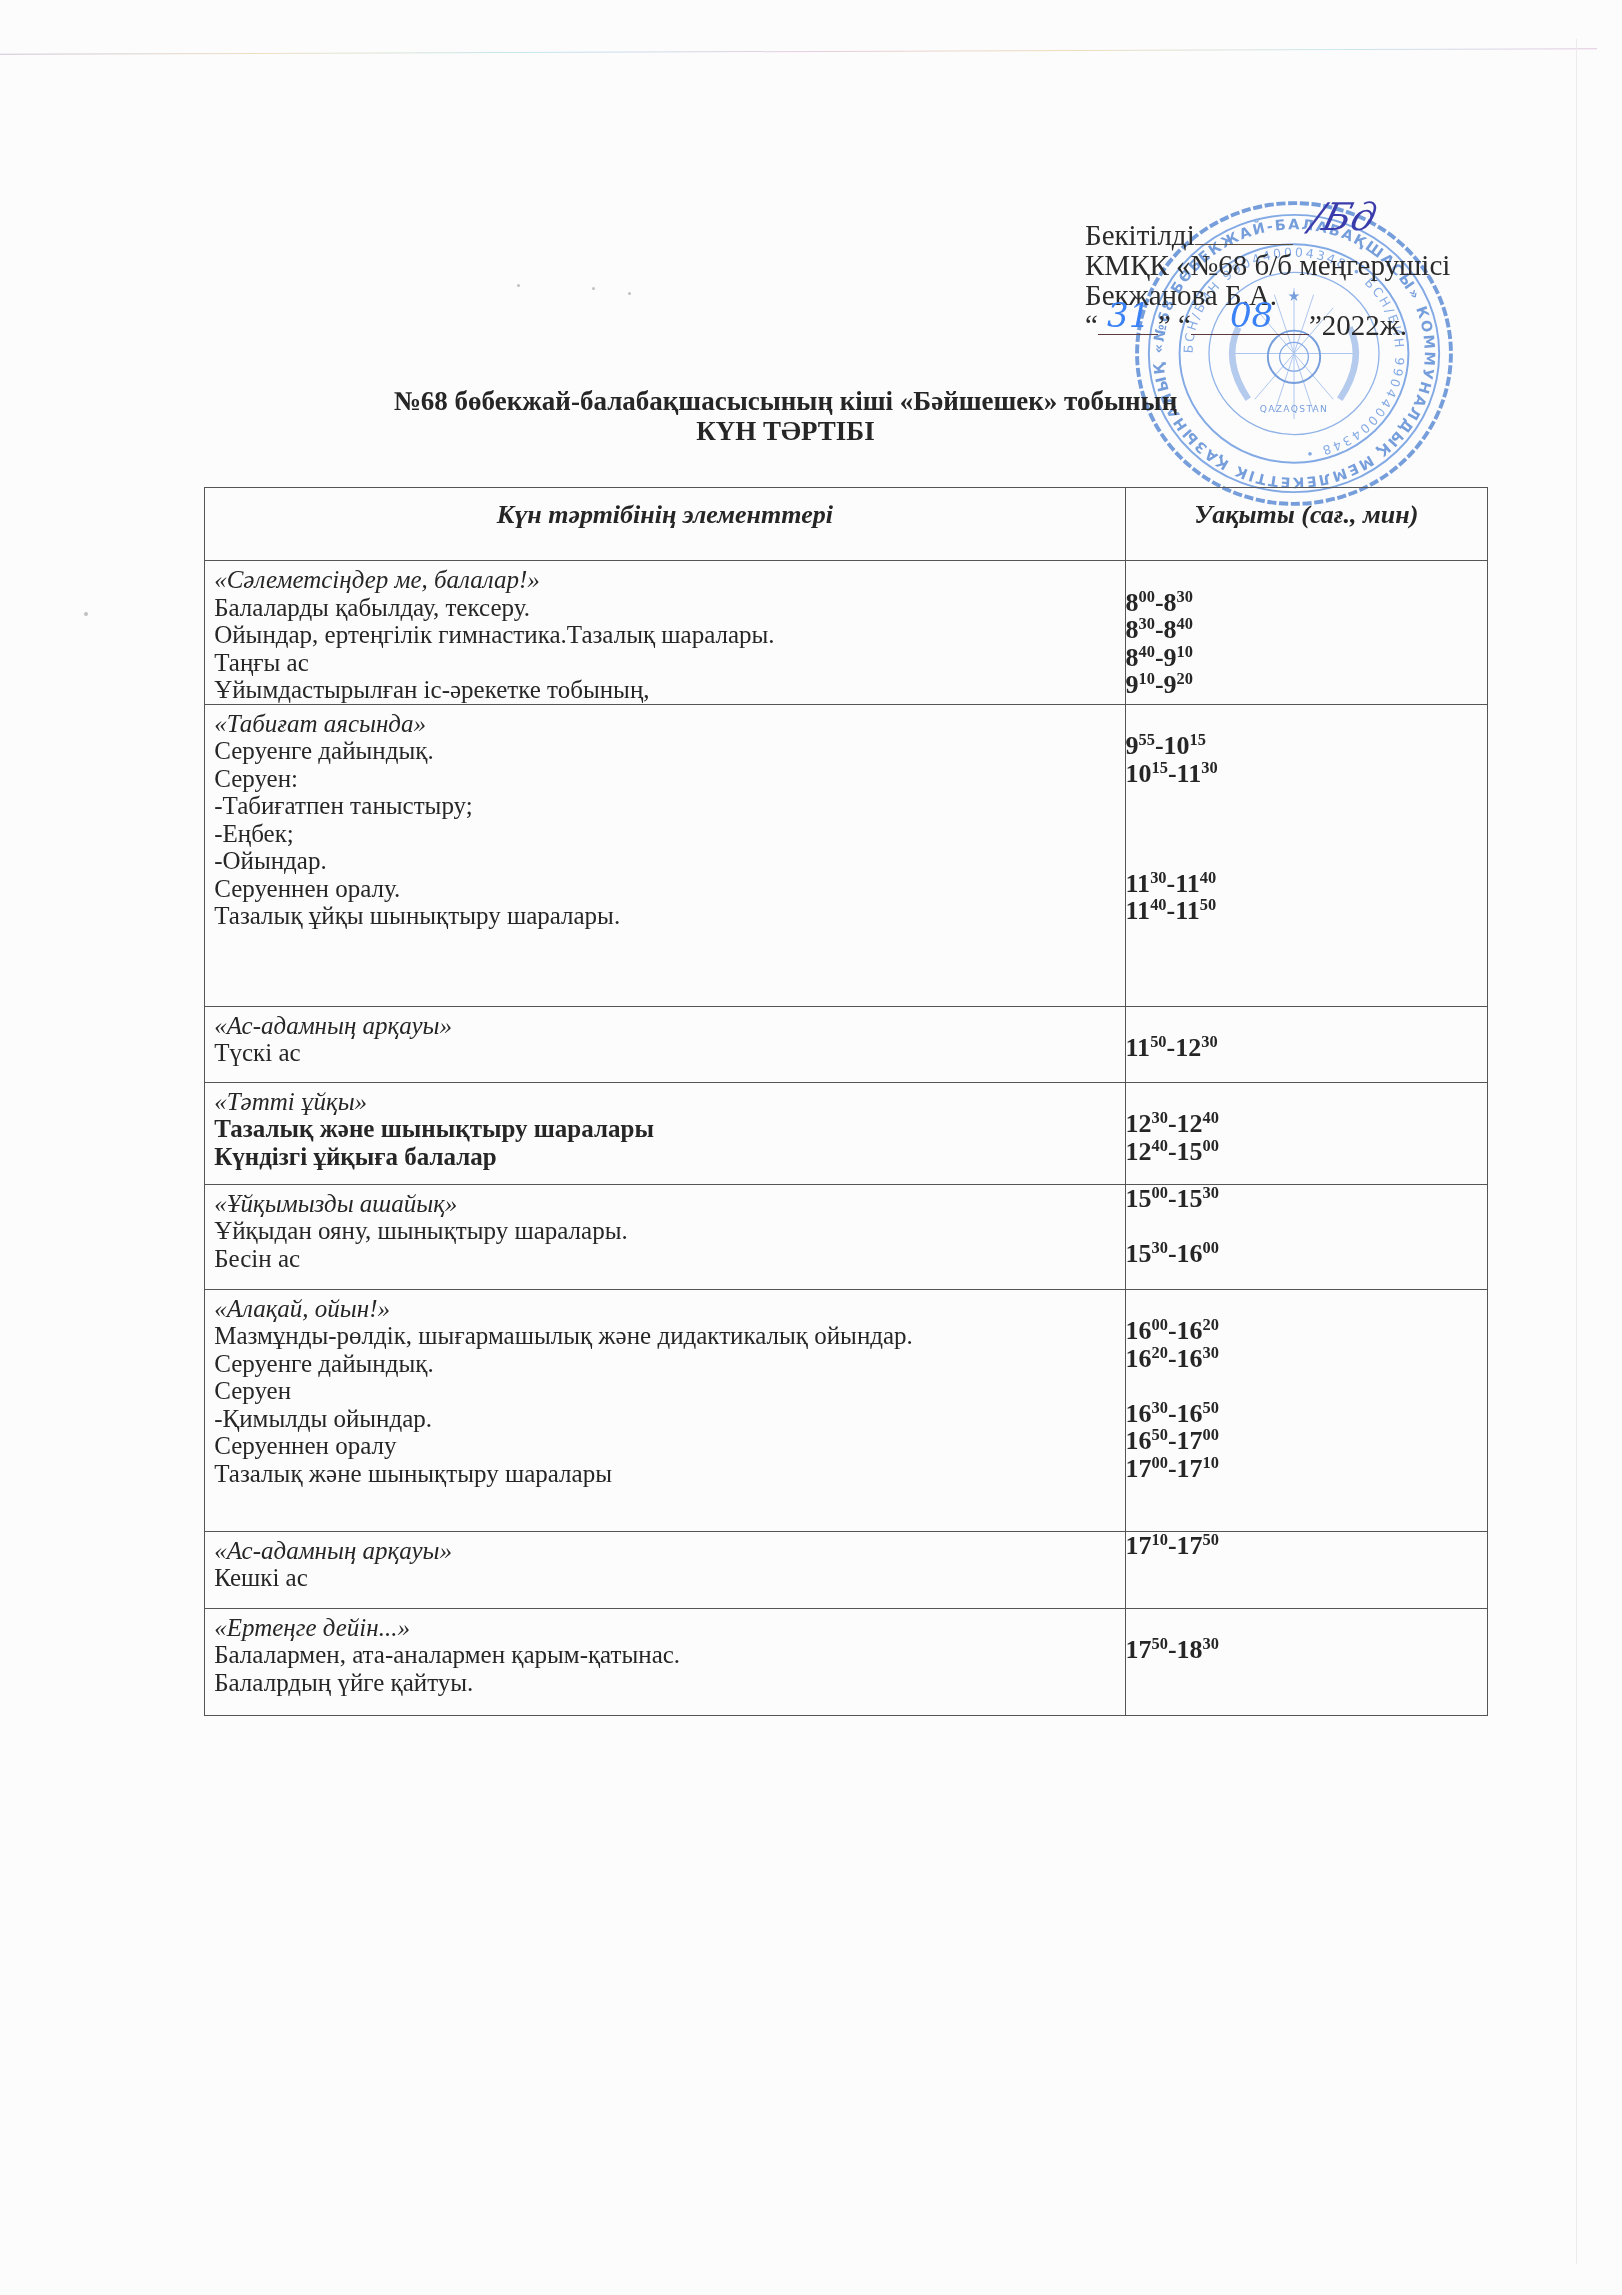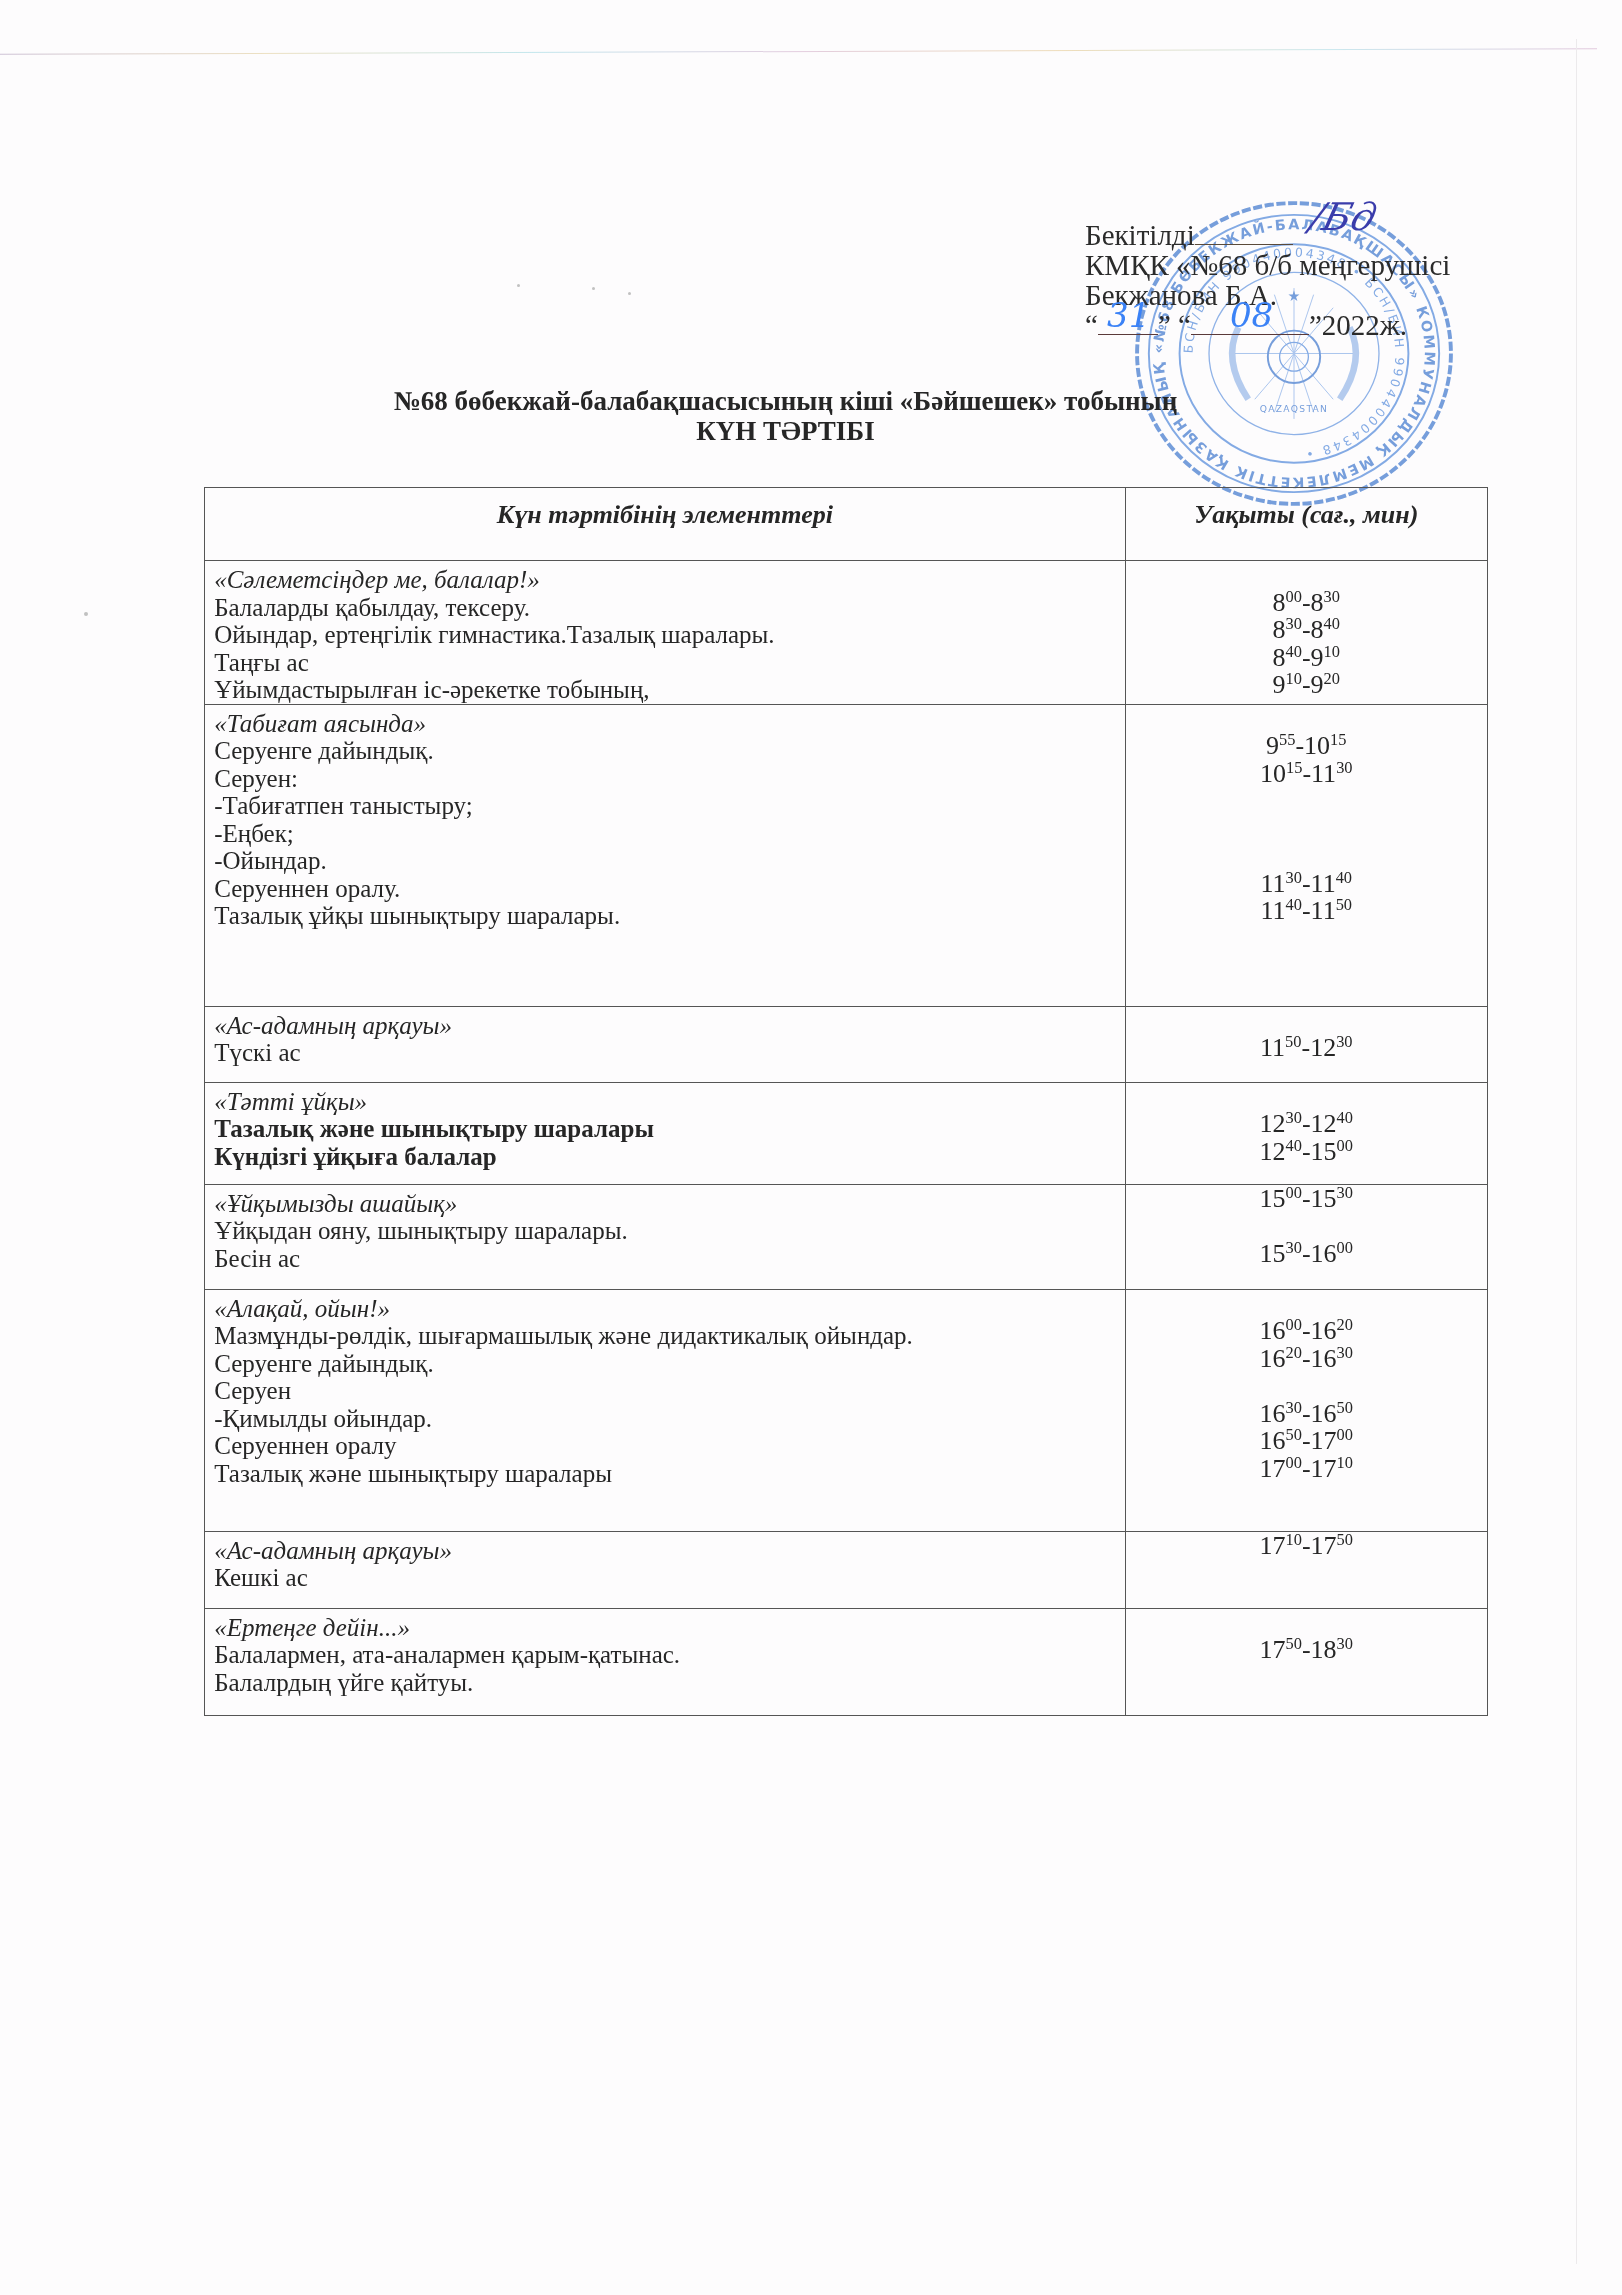--- a/index.html
+++ b/index.html
@@ -129,21 +129,21 @@
       font-size: 26px;
       height: 73px;
       text-align: center;
       vertical-align: top;
       padding-top: 11.8px;
       box-sizing: border-box;
     }
     .col-a { width: 921px; }
     .col-b { width: 363px; }
     .cell-a { padding: 5.2px 0 0 9.2px !important; box-sizing: border-box; }
-    .cell-b { text-align: center; font-weight: normal; box-sizing: border-box; }
+    .cell-b { font-weight: bold; box-sizing: border-box; }
     .section-title { font-style: italic; line-height: 27.5px; height: 27.5px; white-space: nowrap; }
     .item { line-height: 27.5px; height: 27.5px; white-space: nowrap; }
     .item.bold { font-weight: bold; }
     .time { line-height: 27.5px; height: 27.5px; white-space: nowrap; font-size: 26px; }
     .time sup { font-size: 16.4px; vertical-align: 9.2px; line-height: 0; }
     .gap { height: 27.5px; }
   </style>
 </head>
 <body>
 

